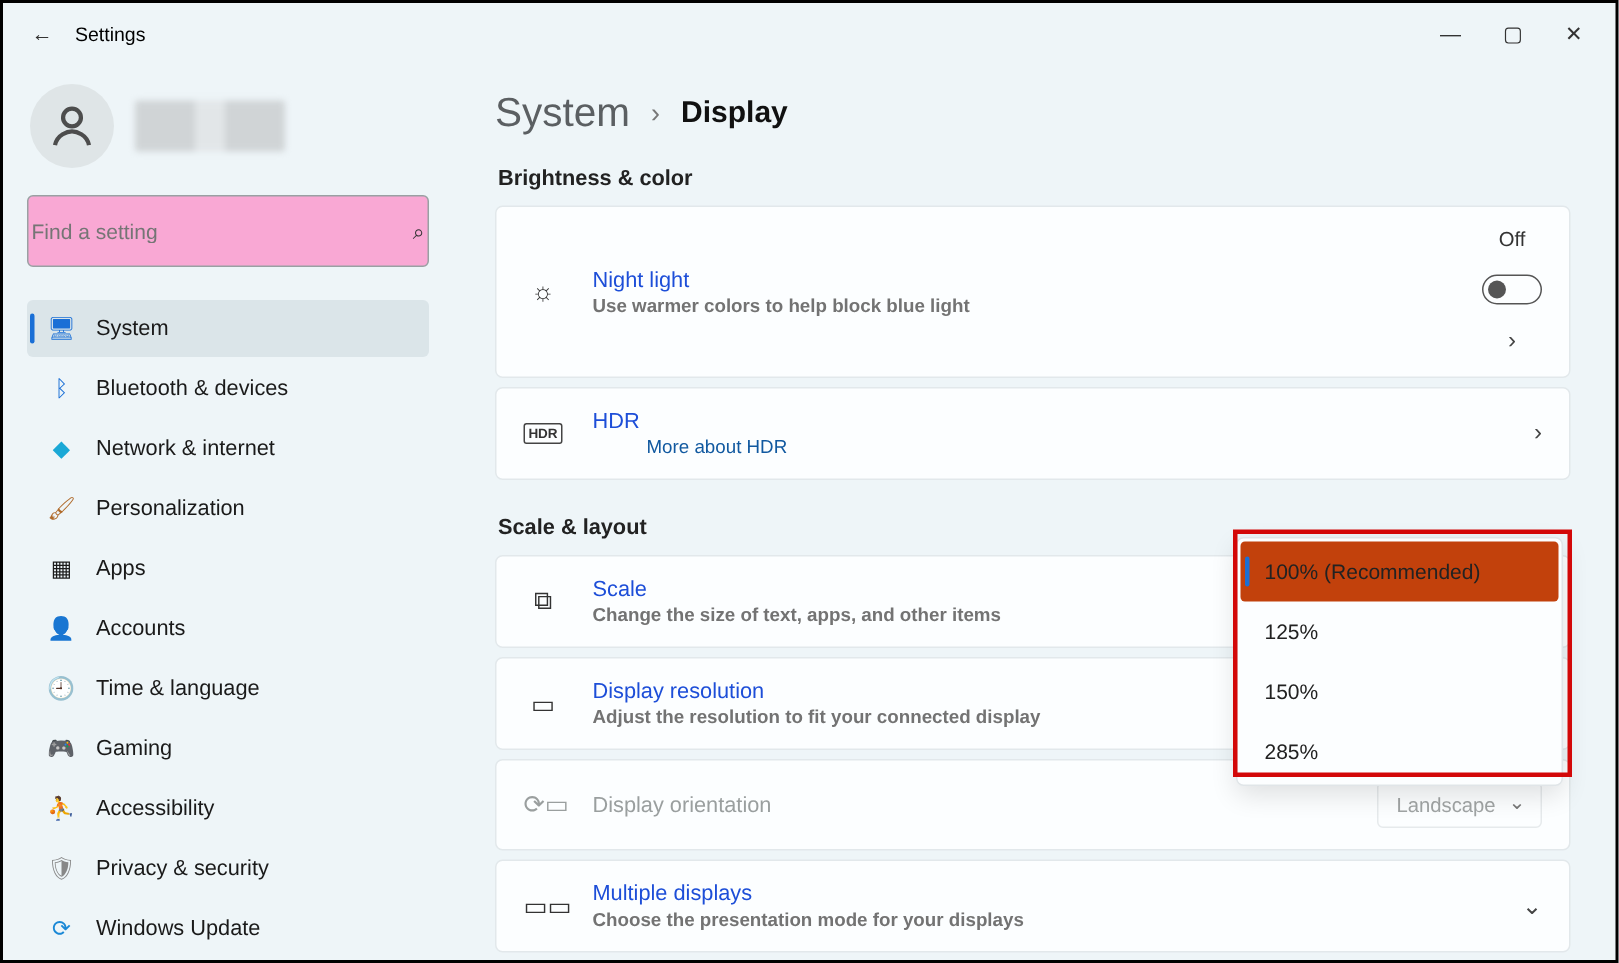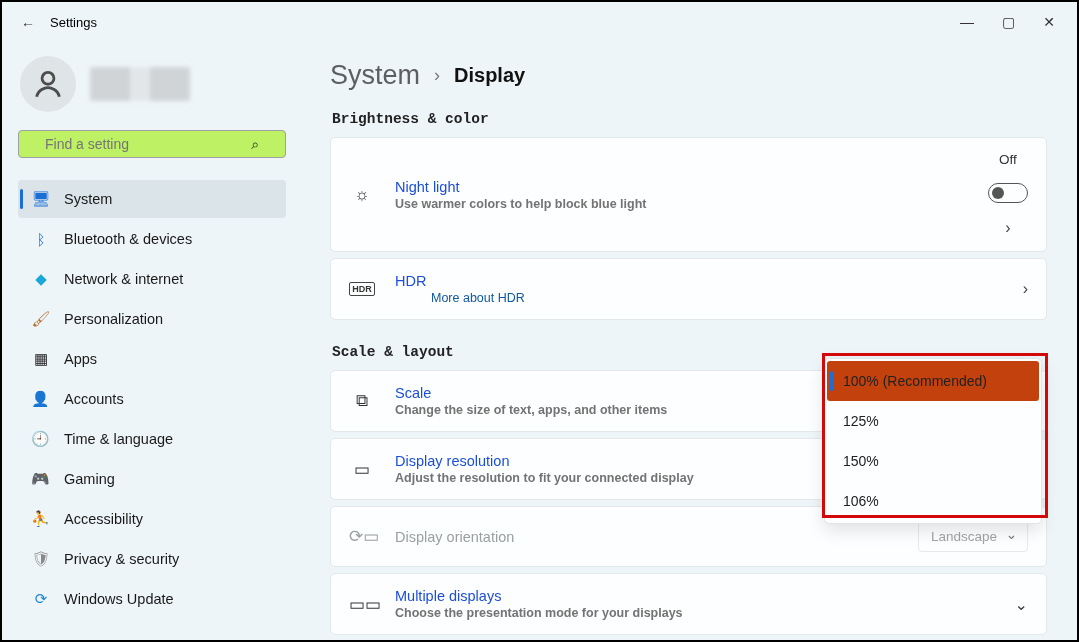--- a/index.html
+++ b/index.html
@@ -28,22 +28,22 @@
 
   
   .sidebar { width: 300px; padding: 8px 16px 0 16px; }
   .profile { display:flex; align-items:center; gap:14px; margin: 6px 0 18px 2px;}
   .avatar { width:56px; height:56px; border-radius:50%; background:#dfe5e7; display:flex; align-items:center; justify-content:center;}
   .avatar svg { width:34px; height:34px; stroke:#4d4d4d; fill:none; stroke-width:2;}
   .profile-name { width:100px; height:34px; background:linear-gradient(90deg,#d0d4d6 0 40%,#e2e6e8 40% 60%,#d0d4d6 60% 100%); filter:blur(2px); border-radius:2px;}
 
   .search {
     display:flex; align-items:center;
-    height:28px; border:1px solid #9aa0a3; border-radius:4px;
-    background:#bef264; padding:0 26px; margin-bottom:22px;
+    height:48px; border:1px solid #9aa0a3; border-radius:4px;
+    background:#f9a8d4; padding:0 2px; margin-bottom:22px;
   }
   .search input { border:none; outline:none; background:transparent; flex:1; font-size:14px; color:#555;}
   .search .sicon { font-size:14px; color:#333;}
 
   .nav { display:flex; flex-direction:column; gap:2px;}
   .nav-item {
     display:flex; align-items:center; gap:14px;
     height:38px; padding:0 12px 0 14px; border-radius:4px;
     font-size:14.5px; color:#1a1a1a; position:relative;
   }
@@ -54,21 +54,21 @@
   }
   .nav-item .nicon { width:18px; height:18px; display:flex; align-items:center; justify-content:center; font-size:15px;}
 
   
   .main { flex:1; padding: 18px 30px 0 28px; overflow:hidden;}
   .breadcrumb { display:flex; align-items:center; gap:14px; margin-bottom:20px;}
   .breadcrumb .bc1 { font-size:27px; color:#5b5f62;}
   .breadcrumb .sep { font-size:18px; color:#777;}
   .breadcrumb .bc2 { font-size:20px; font-weight:700; color:#111;}
 
-  .section-title { font-size:14.5px; font-weight:600; color:#222; margin:4px 0 10px 2px;font-family:Liberation Mono, monospace;}
+  .section-title { font-size:14.5px; font-weight:600; color:#222; margin:4px 0 10px 2px;}
 
   .card {
     background:#fcfeff; border:1px solid #e2e8eb; border-radius:5px;
     padding:14px 18px; display:flex; align-items:center; gap:20px; margin-bottom:6px;
   }
   .card .cicon { width:26px; text-align:center; color:#333; font-size:17px;}
   .card .ctext { flex:1;}
   .card .ctitle { font-size:14.5px; color:#1d4ed8; font-weight:500;}
   .card .csub { font-size:12.5px; color:#737373; margin-top:2px;font-weight:bold;}
   .card .csub.link { color:#1159a0; font-weight:500;margin-left:36px;}
@@ -267,15 +267,15 @@
         </div>
     </div>
 
   </div>
 </div>
 
 <div class="scale-dd">
   <div class="opt sel">100% (Recommended)</div>
   <div class="opt">125%</div>
   <div class="opt">150%</div>
-  <div class="opt">106%</div>
+  <div class="opt">285%</div>
 </div>
 <div class="hl-box"></div>
 
 </body></html>

